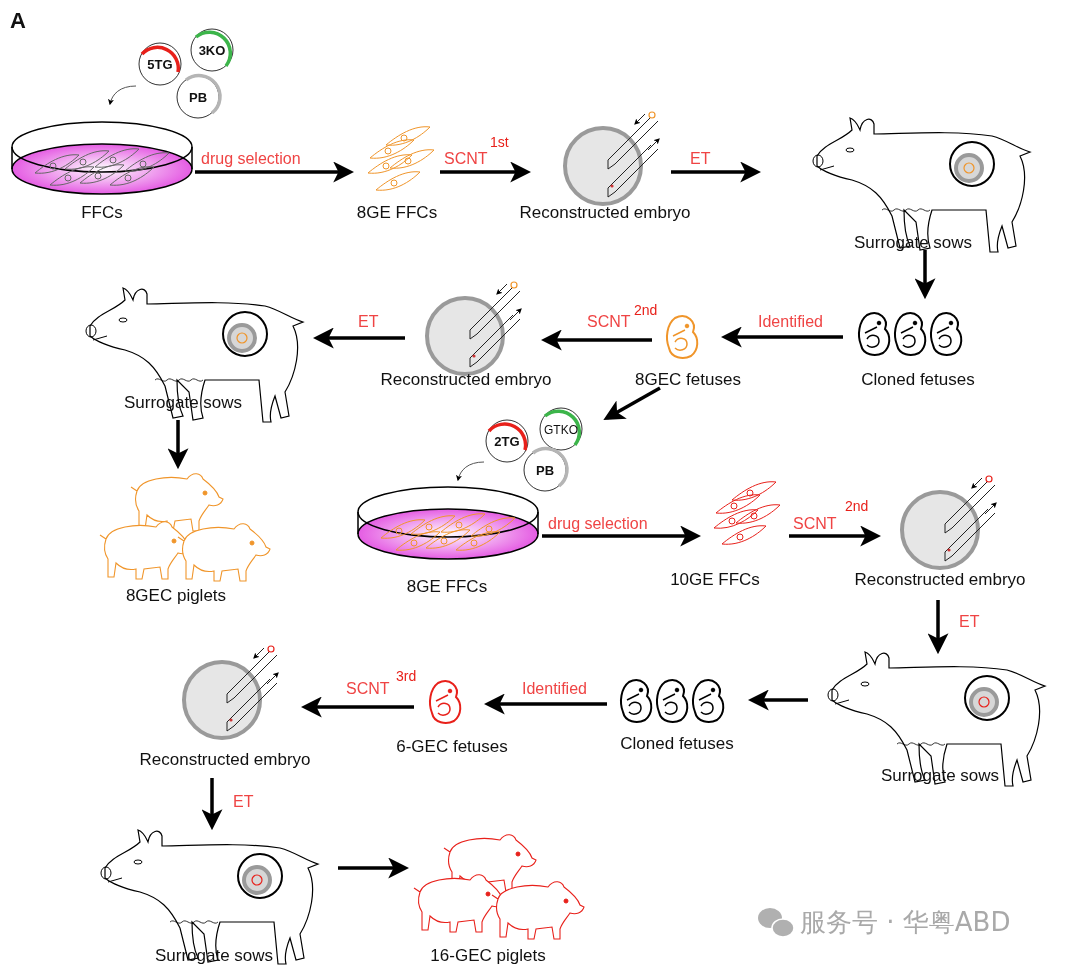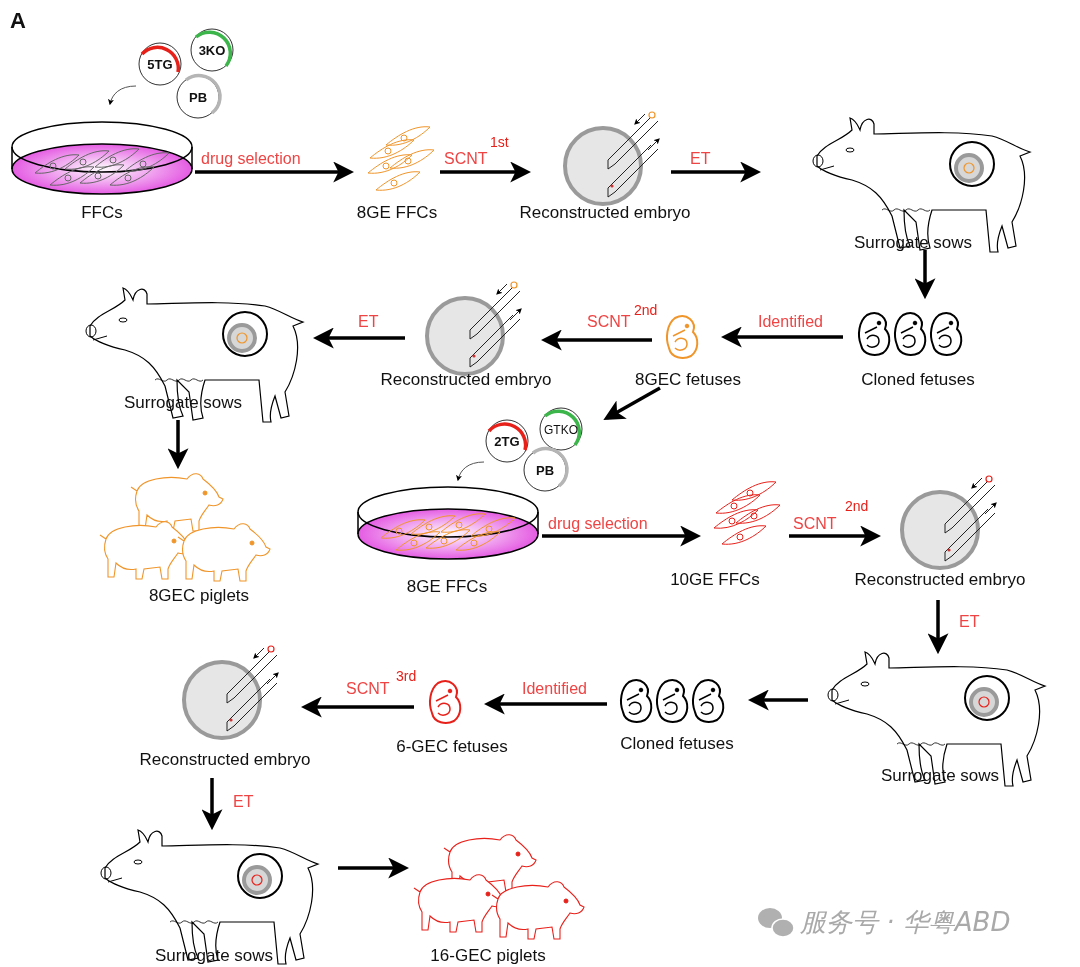--- a/index.html
+++ b/index.html
@@ -5,21 +5,21 @@
   html, body { margin: 0; padding: 0; background: #ffffff; }
   body { width: 1080px; height: 967px; position: relative; overflow: hidden;
          font-family: "Liberation Sans", sans-serif; color: #111; }
   #stage { position: absolute; left: 0; top: 0; width: 1080px; height: 967px; }
   .lbl { position: absolute; font-size: 17px; white-space: nowrap; color: #111; transform: translateX(-50%); }
   .arrow-lbl { position: absolute; font-size: 16px; white-space: nowrap; color: #ef4444; }
   .ord { position: absolute; font-size: 14px; color: #e8201a; white-space: nowrap; }
   .panel { position: absolute; left: 10px; top: 8px; font-size: 22px; font-weight: bold; }
   .plas-txt { font-size: 13px; font-weight: bold; }
   .wm { position: absolute; left: 758px; top: 905px; font-size: 26px; color: #a9a9a9;
-        font-family: "DejaVu Sans", sans-serif; white-space: nowrap; font-style: italic; }
+        font-family: "DejaVu Sans", sans-serif; white-space: nowrap; }
 </style>
 </head>
 <body>
 
 <div id="stage">
   <div class="panel">A</div>
 
   <svg width="1080" height="967" style="position:absolute;left:0;top:0">
     <defs>
       <marker id="ah" viewBox="0 0 10 10" refX="8" refY="5" markerWidth="6" markerHeight="6" orient="auto-start-reverse">
@@ -268,21 +268,21 @@
   <div class="lbl plas-txt" style="left:545px;top:463px">PB</div>
 
   <div class="lbl" style="left:102px;top:203px">FFCs</div>
   <div class="lbl" style="left:397px;top:203px">8GE FFCs</div>
   <div class="lbl" style="left:605px;top:203px">Reconstructed embryo</div>
   <div class="lbl" style="left:913px;top:233px">Surrogate sows</div>
   <div class="lbl" style="left:918px;top:370px">Cloned fetuses</div>
   <div class="lbl" style="left:688px;top:370px">8GEC fetuses</div>
   <div class="lbl" style="left:466px;top:370px">Reconstructed embryo</div>
   <div class="lbl" style="left:183px;top:393px">Surrogate sows</div>
-  <div class="lbl" style="left:199px;top:586px">8GEC piglets</div>
+  <div class="lbl" style="left:176px;top:586px">8GEC piglets</div>
   <div class="lbl" style="left:447px;top:577px">8GE FFCs</div>
   <div class="lbl" style="left:715px;top:570px">10GE FFCs</div>
   <div class="lbl" style="left:940px;top:570px">Reconstructed embryo</div>
   <div class="lbl" style="left:940px;top:766px">Surrogate sows</div>
   <div class="lbl" style="left:677px;top:734px">Cloned fetuses</div>
   <div class="lbl" style="left:452px;top:737px">6-GEC fetuses</div>
   <div class="lbl" style="left:225px;top:750px">Reconstructed embryo</div>
   <div class="lbl" style="left:214px;top:946px">Surrogate sows</div>
   <div class="lbl" style="left:488px;top:946px">16-GEC piglets</div>
 

